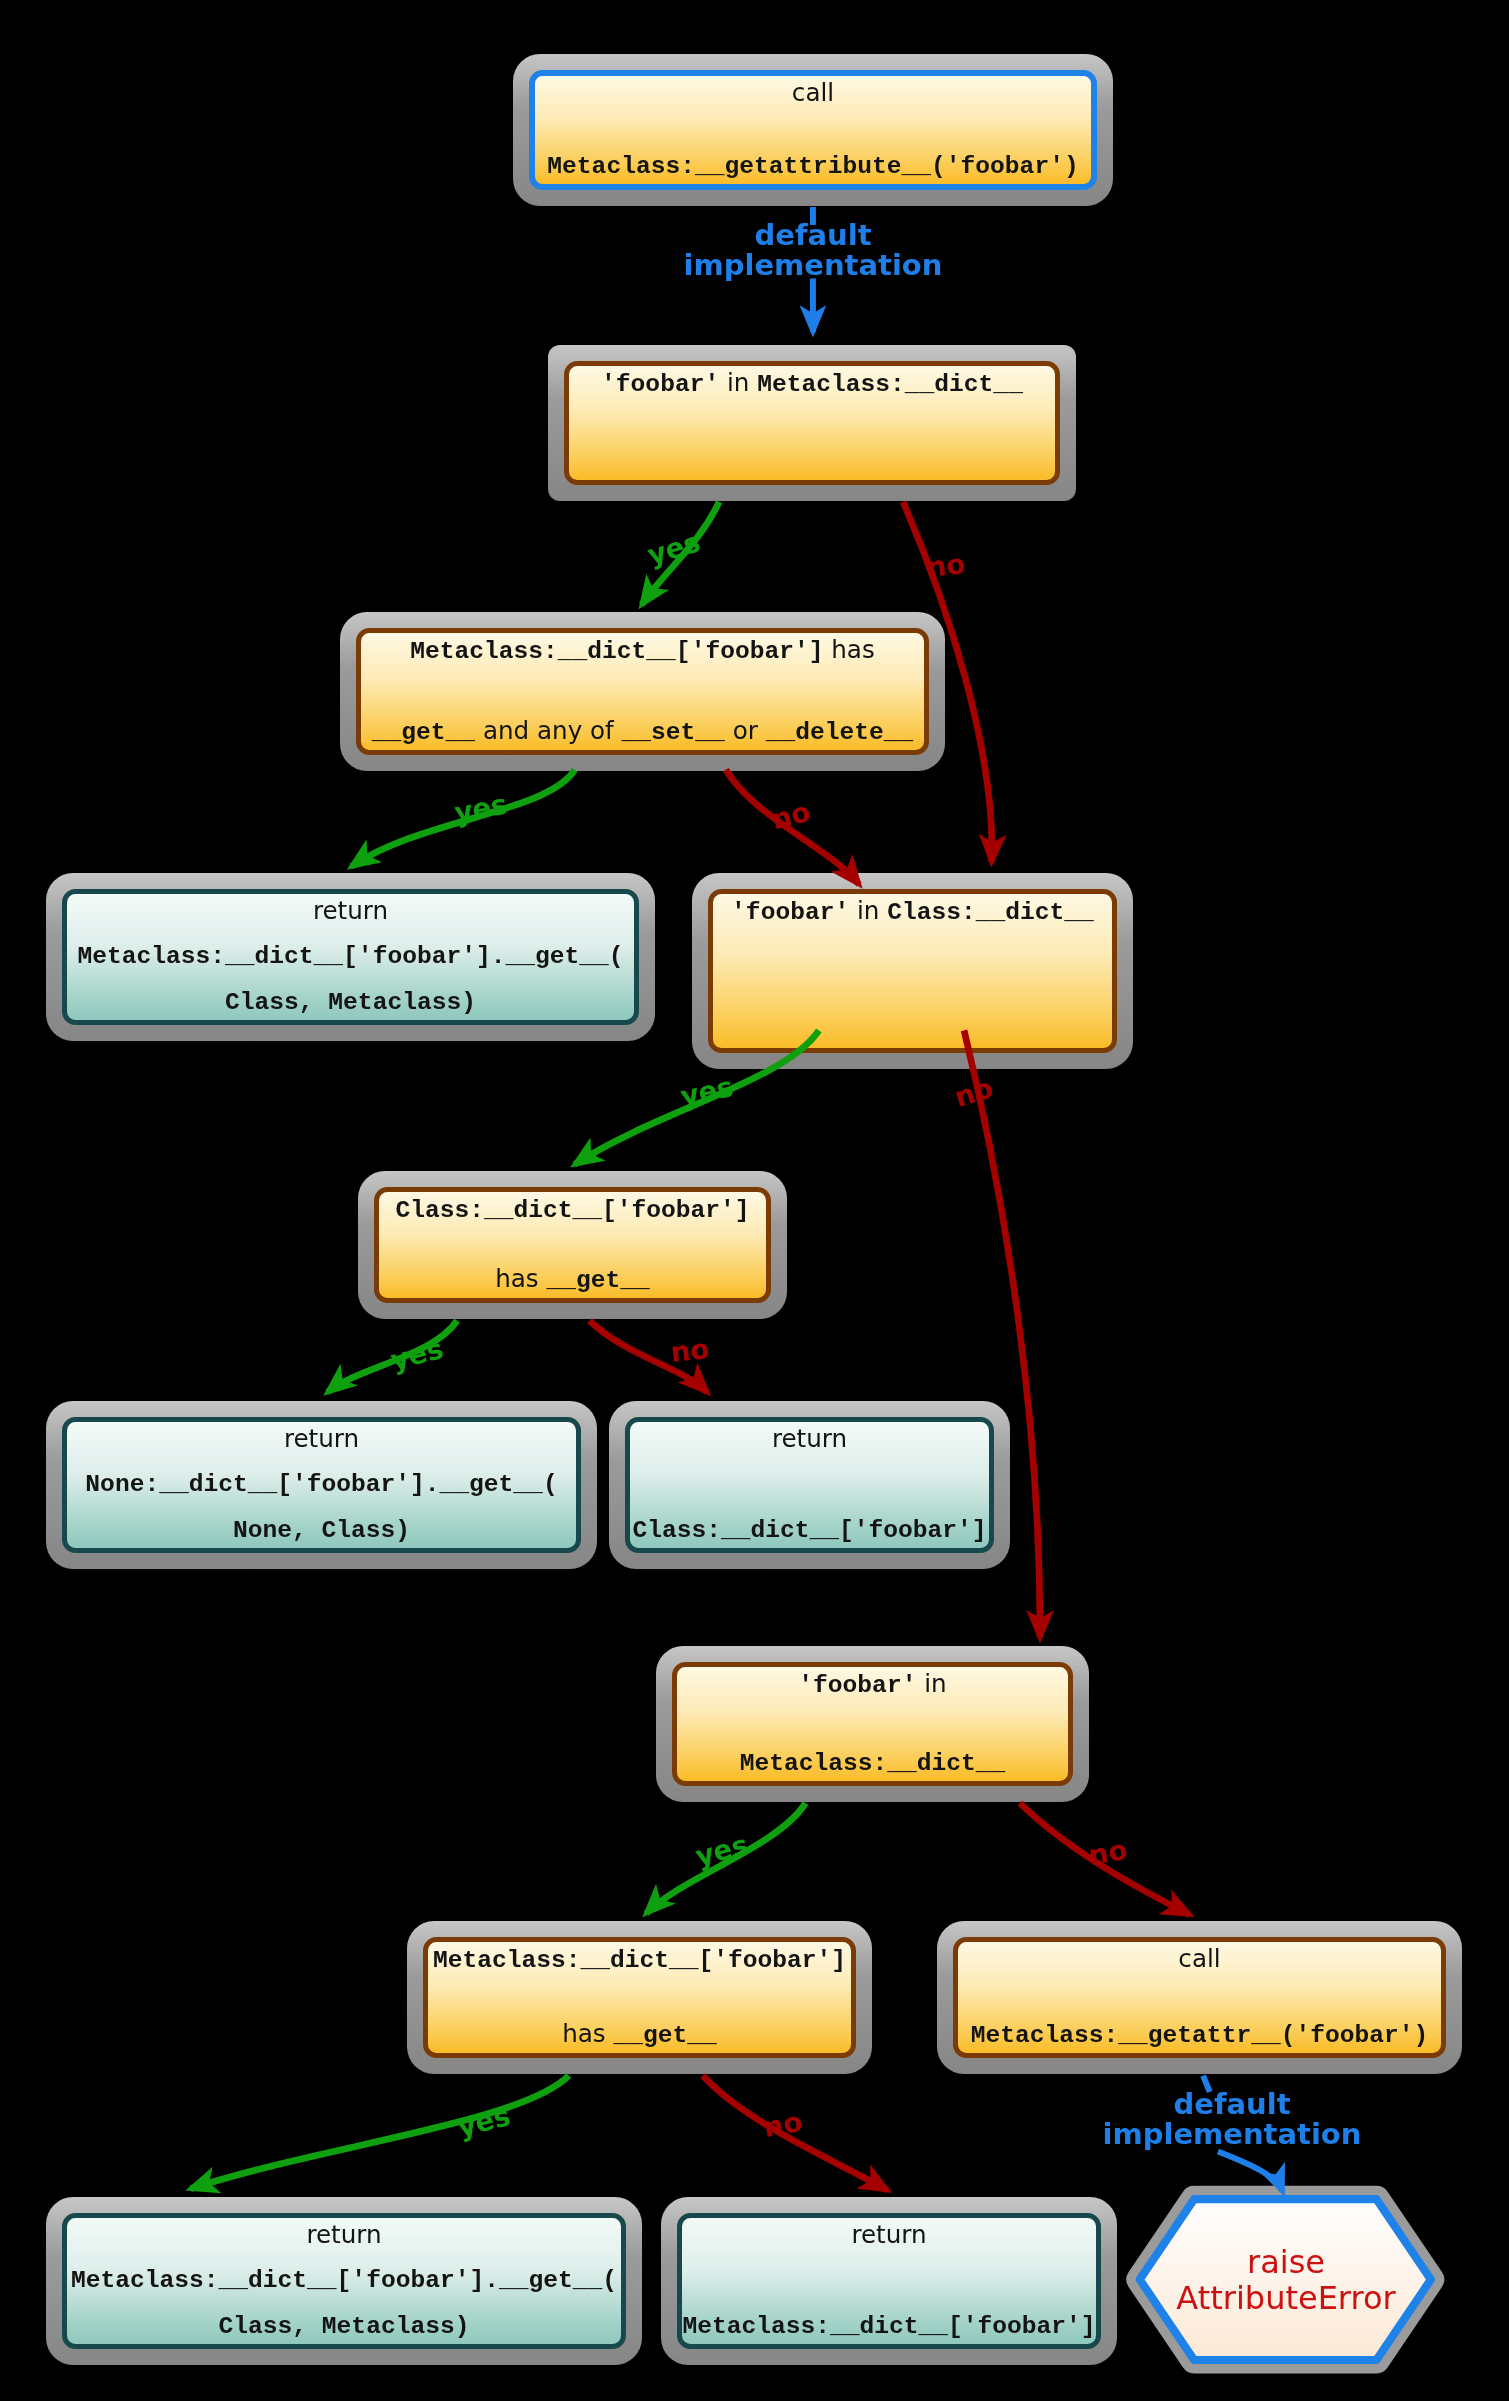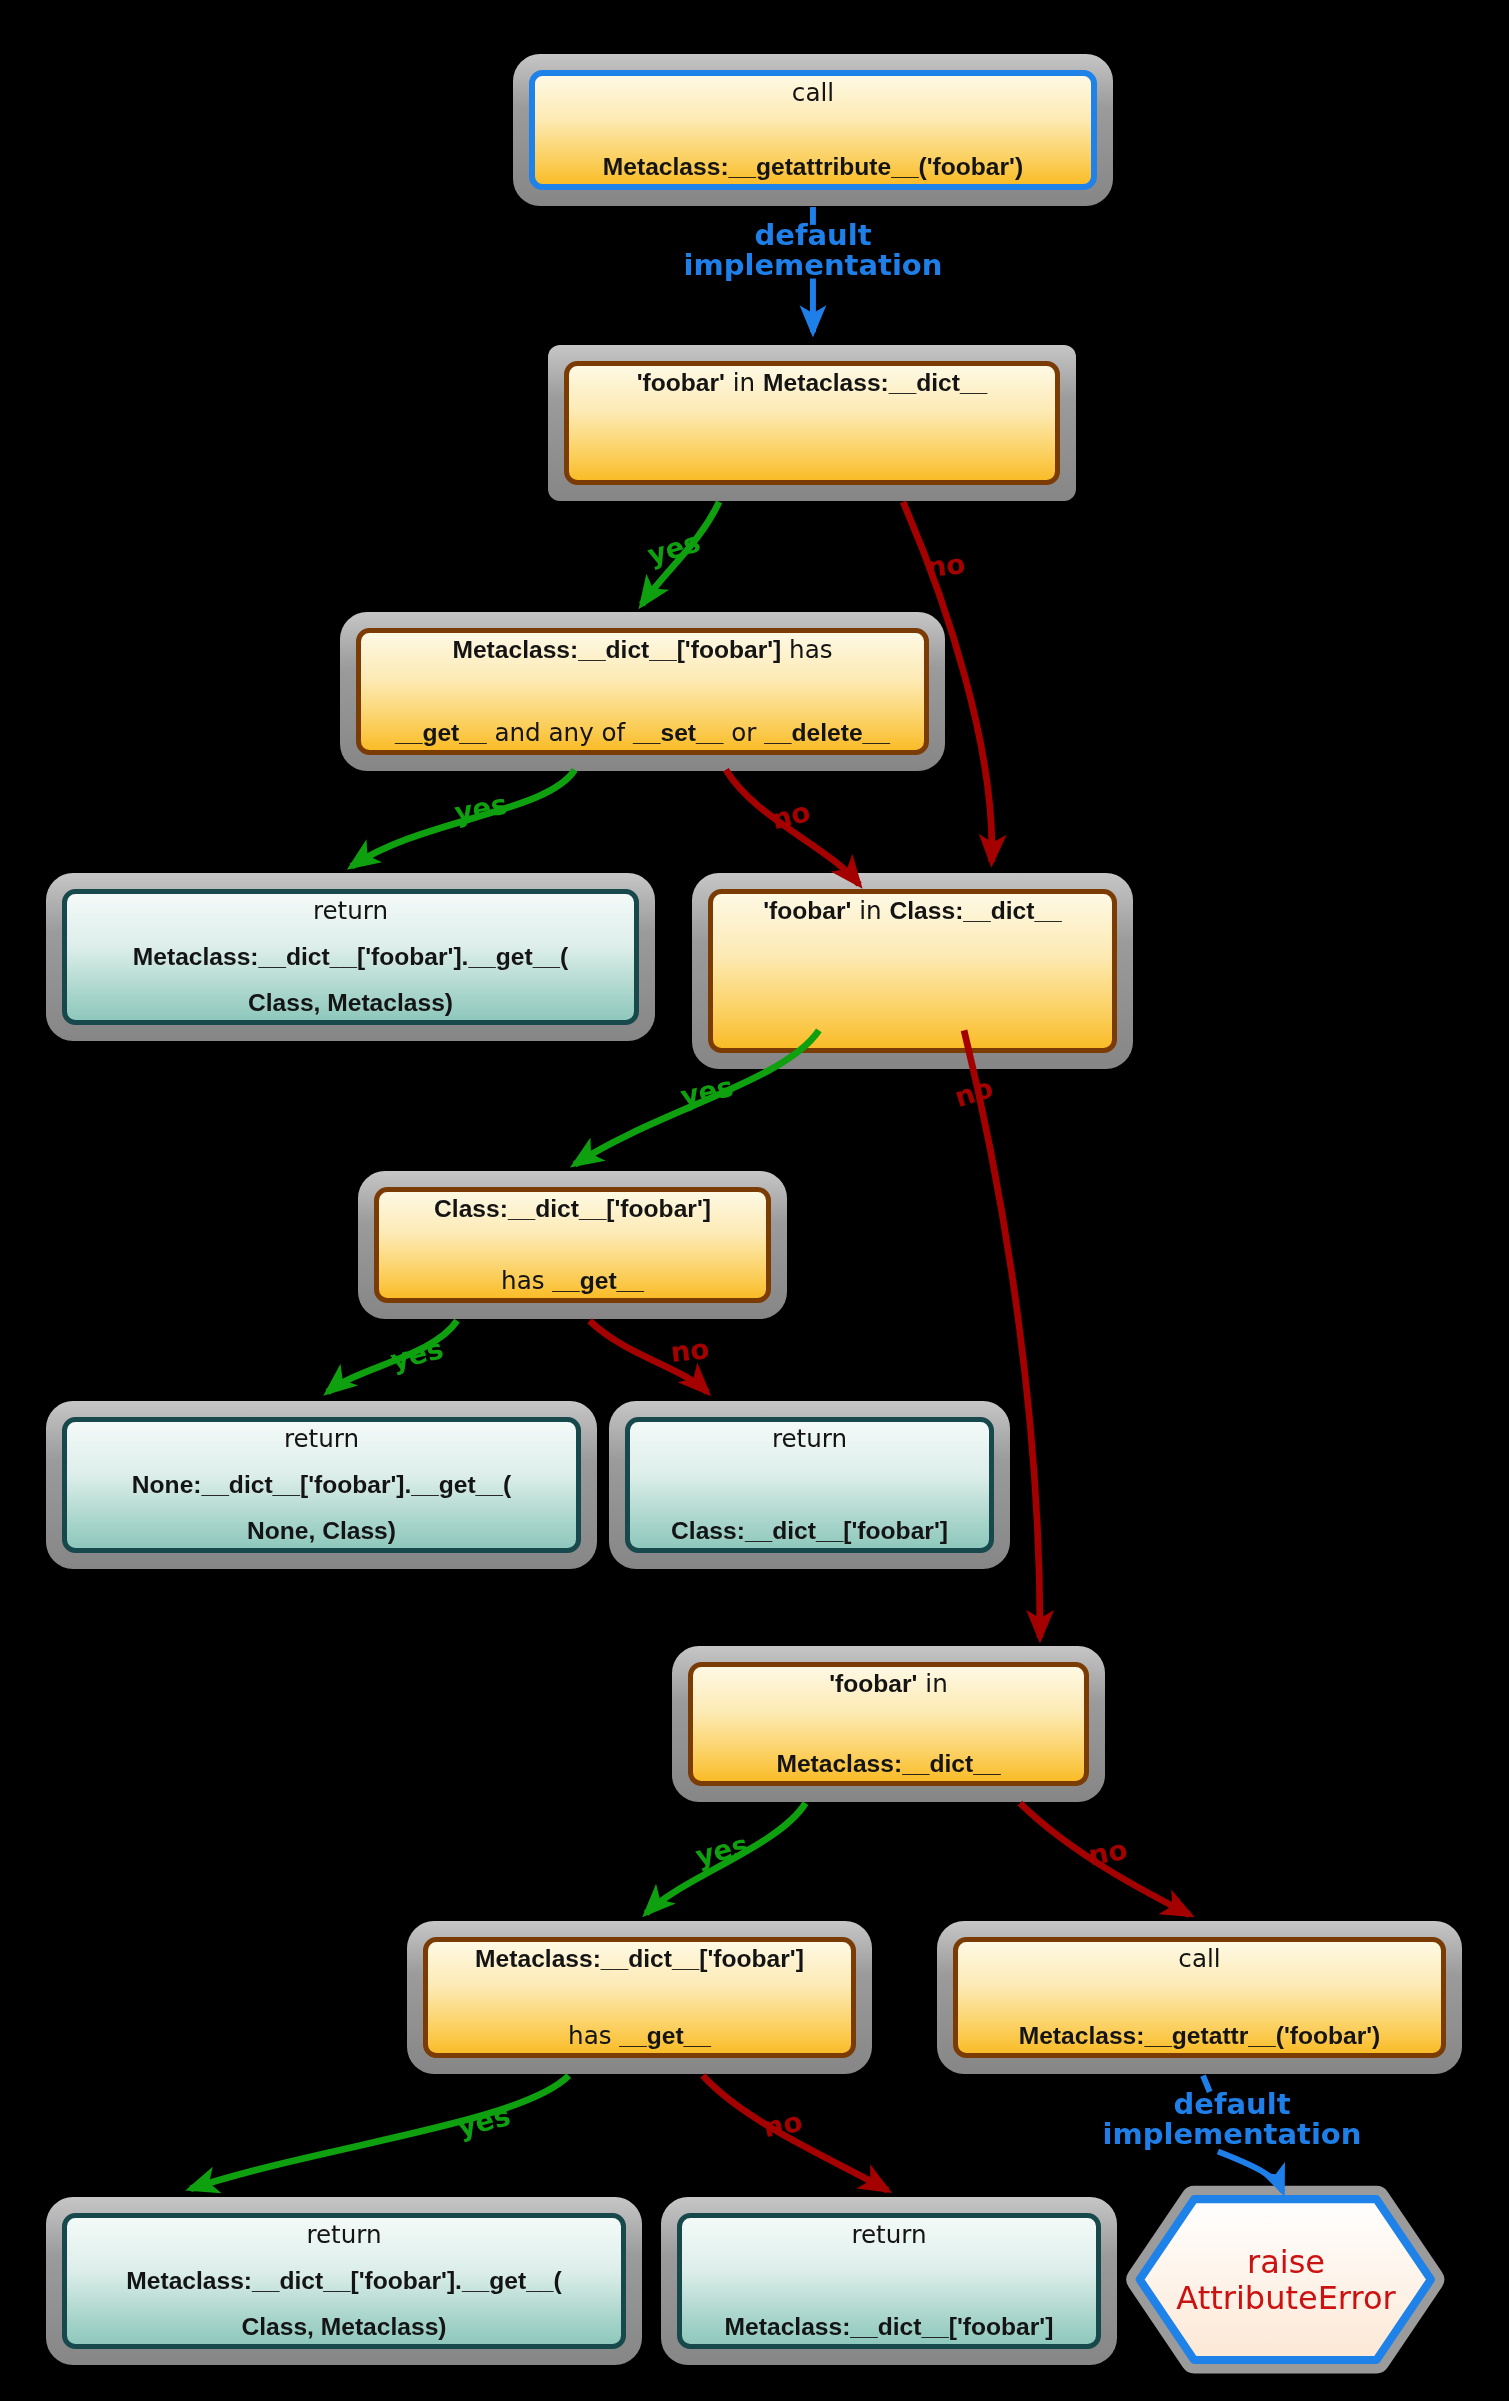--- a/index.html
+++ b/index.html
@@ -11,21 +11,21 @@
         background:linear-gradient(180deg,#c6c6c6 0%,#9b9b9b 35%,#868686 100%);}
   .node .inner{width:100%;height:100%;box-sizing:border-box;border-radius:13.4px;
         display:flex;flex-direction:column;align-items:center;justify-content:space-between;
         text-align:center;color:#141414;}
   .orange .inner{border:5.2px solid #7a3b05;
         background:linear-gradient(180deg,#fef9e4 0%,#fdeab4 40%,#fbcf5d 78%,#fabc28 100%);}
   .highlight .inner{border:6px solid #1e82e8;}
   .teal .inner{border:5.2px solid #17484c;
         background:linear-gradient(180deg,#f3faf8 0%,#ddeeea 42%,#a7d4ca 80%,#8fc8bd 100%);}
   .line{white-space:nowrap;line-height:34px;font-size:24.6px;}
-  .mono{font-family:Liberation Sans, sans-serif;font-weight:bold;}
+  .mono{font-family:Liberation Mono, monospace;font-weight:bold;}
   .sans{font-family:"DejaVu Sans",sans-serif;font-weight:normal;}
 
   
   .elabel{position:absolute;transform:translate(-50%,-50%);
           font-weight:bold;font-size:27.6px;line-height:30px;white-space:nowrap;z-index:5;}
   .elabel.yes{color:#0fa00f;}
   .elabel.no{color:#a40000;}
   .elabel.blue{color:#1e7fe8;text-align:center;font-size:29px;}
 
   
@@ -92,21 +92,21 @@
   </div>
 </div>
 
 <div class="node teal" style="left:609px;top:1401px;width:401px;height:168px;">
   <div class="inner">
     <div class="line"><span class="sans">return</span></div>
     <div class="line"><span class="mono">Class:__dict__['foobar']</span></div>
   </div>
 </div>
 
-<div class="node orange" style="left:672px;top:1646px;width:433px;height:156px;">
+<div class="node orange" style="left:656px;top:1646px;width:433px;height:156px;">
   <div class="inner">
     <div class="line"><span class="mono">'foobar'</span><span class="sans"> in</span></div>
     <div class="line"><span class="mono">Metaclass:__dict__</span></div>
   </div>
 </div>
 
 <div class="node orange" style="left:407px;top:1921px;width:465px;height:153px;">
   <div class="inner">
     <div class="line"><span class="mono">Metaclass:__dict__['foobar']</span></div>
     <div class="line"><span class="sans">has </span><span class="mono">__get__</span></div>

